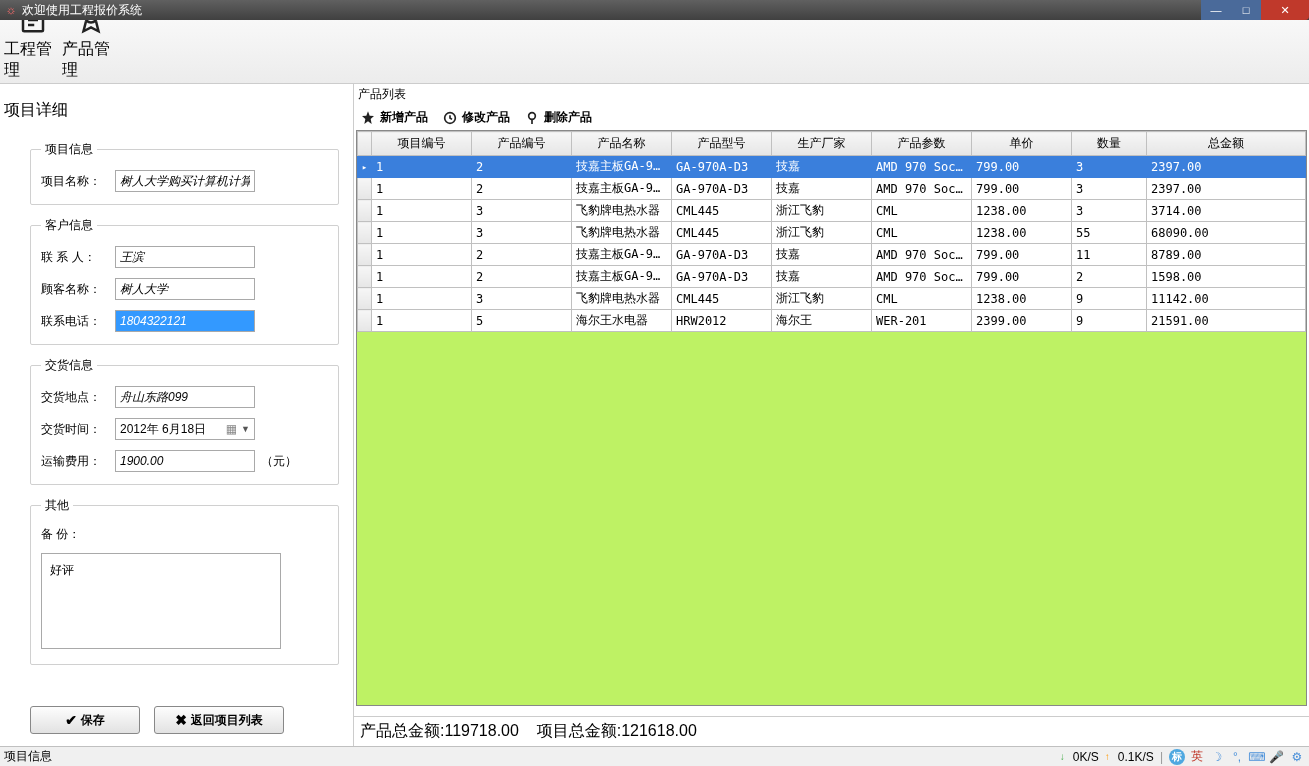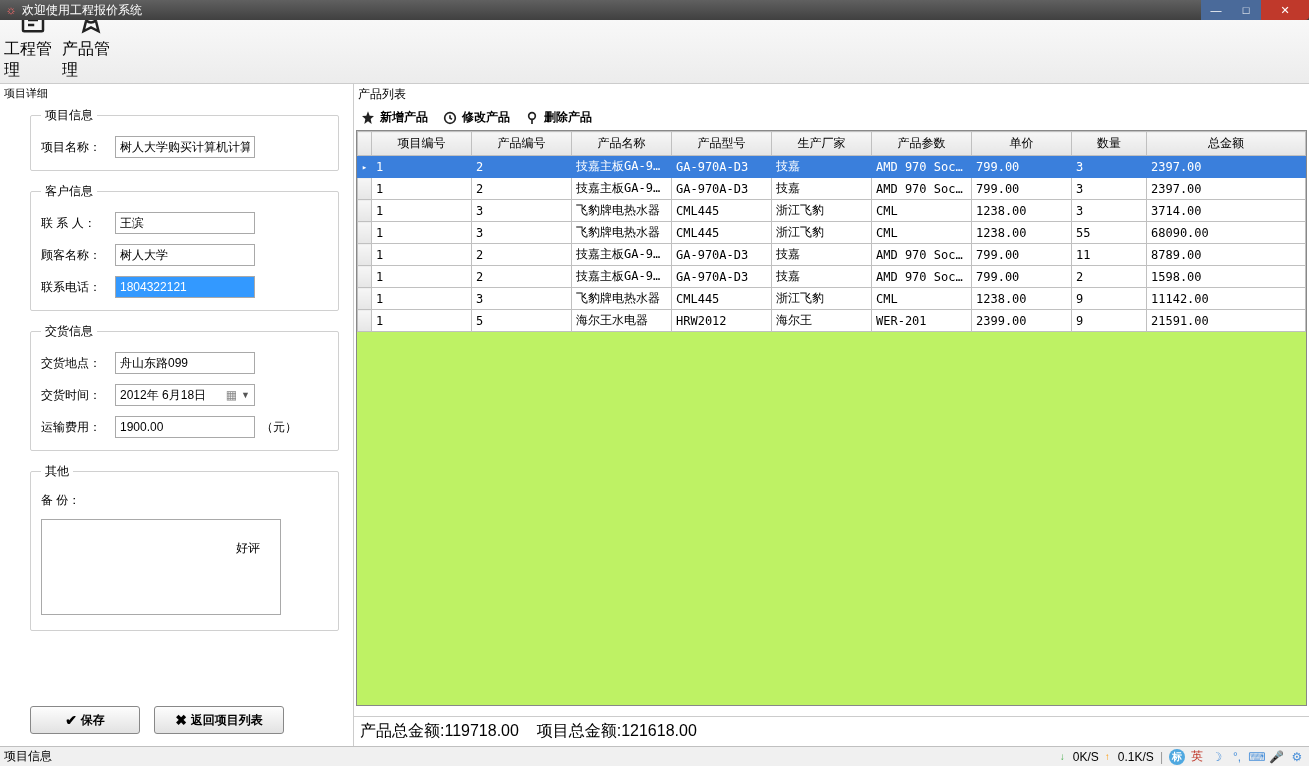--- a/index.html
+++ b/index.html
@@ -12,34 +12,34 @@
   .titlebar .win-btn { width: 30px; height: 20px; display: flex; align-items: center; justify-content: center; color: #fff; font-size: 11px; cursor: pointer; }
   .titlebar .win-btn.min { background: #4a6a9a; }
   .titlebar .win-btn.max { background: #4a6a9a; }
   .titlebar .win-btn.close { background: #c0392b; width: 48px; border-radius: 0 0 4px 0; }
   .toolbar { height: 64px; background: linear-gradient(to bottom, #f8f8f8, #ececec); border-bottom: 1px solid #ccc; display: flex; align-items: flex-end; padding: 2px 4px 2px 4px; }
   .tool-item { display: flex; flex-direction: column; align-items: center; width: 58px; cursor: pointer; }
   .tool-item .tool-icon { width: 34px; height: 34px; display: flex; align-items: center; justify-content: center; }
   .tool-item .tool-label { font-size: 16px; margin-top: 2px; }
   .body-row { flex: 1; display: flex; min-height: 0; }
   .left-panel { width: 354px; border-right: 1px solid #ccc; display: flex; flex-direction: column; background: #fff; }
-  .panel-title { padding: 2px 4px; font-size: 11px; }
+  .panel-title { padding: 16px 4px; font-size: 16px; }
   .left-content { flex: 1; padding: 4px 14px 0 30px; }
   fieldset { border: 1px solid #d0d0d0; margin-bottom: 12px; padding: 12px 10px 12px 10px; border-radius: 2px; }
   legend { padding: 0 4px; font-size: 12px; }
   .form-row { display: flex; align-items: center; margin-bottom: 10px; }
   .form-row:last-child { margin-bottom: 0; }
   .form-label { width: 74px; font-size: 12px; letter-spacing: 0; text-align: left; }
-  .form-input { width: 140px; height: 22px; border: 1px solid #a9a9a9; padding: 0 4px; font-size: 12px; font-family: inherit; }
+  .form-input { width: 140px; height: 22px; border: 1px solid #a9a9a9; padding: 0 4px; font-size: 12px; font-family: inherit; font-style: italic; }
   .form-input.selected { background: #3399ff; color: #fff; }
   .suffix { margin-left: 6px; font-size: 12px; }
   .date-input { width: 140px; height: 22px; border: 1px solid #a9a9a9; font-size: 12px; display: flex; align-items: center; padding: 0 4px; background: #fff; }
   .date-input .date-val { flex: 1; color: #000000; }
   .date-input .date-drop { font-size: 9px; color: #555; }
-  .textarea { width: 240px; height: 96px; border: 1px solid #a9a9a9; padding: 20px; font-size: 12px; font-family: inherit; resize: none; text-align: right; }
+  .textarea { width: 240px; height: 96px; border: 1px solid #a9a9a9; padding: 8px; font-size: 12px; font-family: inherit; resize: none; }
   .btn-row { display: flex; gap: 14px; padding: 4px 14px 12px 30px; }
   .btn { height: 28px; border: 1px solid #888; background: linear-gradient(to bottom, #fdfdfd, #e2e2e2); border-radius: 3px; font-size: 12px; font-weight: bold; display: flex; align-items: center; justify-content: center; cursor: pointer; padding: 0 14px; gap: 4px; font-family: inherit; }
   .btn .btn-icon { font-size: 14px; }
   .right-panel { flex: 1; display: flex; flex-direction: column; background: #fff; }
   .right-header { padding: 2px 4px; font-size: 12px; }
   .action-bar { display: flex; align-items: center; gap: 14px; padding: 4px 6px; }
   .action-item { display: flex; align-items: center; gap: 4px; cursor: pointer; font-weight: bold; font-size: 12px; }
   .action-icon { width: 16px; height: 16px; display: inline-flex; align-items: center; justify-content: center; }
   .grid-wrap { flex: 1; background: #bef264; border: 1px solid #888; margin: 0 2px 10px 2px; overflow: auto; }
   table.grid { width: 100%; border-collapse: collapse; background: #fff; font-size: 12px; table-layout: fixed; }

